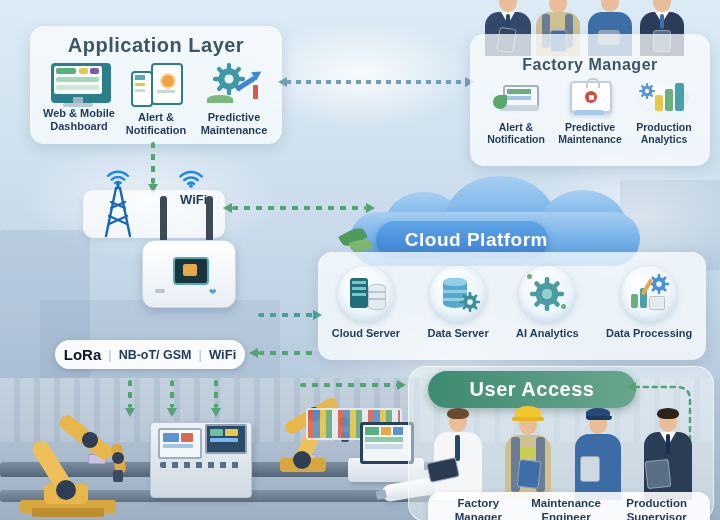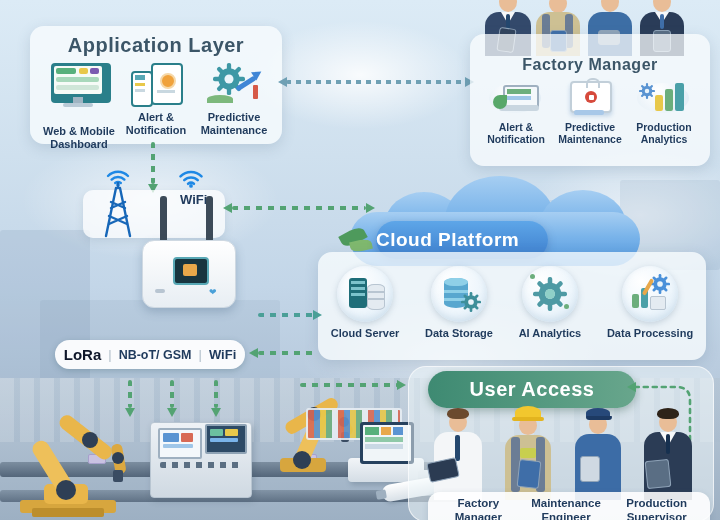--- a/index.html
+++ b/index.html
@@ -196,21 +196,21 @@
               <div style="position:absolute;left:2px;top:2px;width:20px;height:6px;background:#58b07c;border-radius:2px;"></div>
               <div style="position:absolute;left:25px;top:2px;width:9px;height:6px;background:#e8c84a;border-radius:2px;"></div>
               <div style="position:absolute;left:36px;top:2px;width:9px;height:6px;background:#7a5ab0;border-radius:2px;"></div>
               <div style="position:absolute;left:2px;top:11px;width:43px;height:5px;background:#a8d8bb;border-radius:2px;"></div>
               <div style="position:absolute;left:2px;top:19px;width:43px;height:5px;background:#cfe6d8;border-radius:2px;"></div>
             </div>
           </div>
           <div style="position:absolute;left:24px;top:34px;width:10px;height:6px;background:#9fb4c2;"></div>
           <div style="position:absolute;left:14px;top:40px;width:30px;height:4px;background:#b9cad6;border-radius:2px;"></div>
         </div>
-        <div class="lbl" style="font-size:11px;margin-top:18px;width:78px;">Web &amp; Mobile Dashboard</div>
+        <div class="lbl" style="font-size:11px;margin-top:0;width:78px;">Web &amp; Mobile Dashboard</div>
       </div>
 
       <div style="width:76px;display:flex;flex-direction:column;align-items:center;">
         <div style="position:relative;width:54px;height:44px;">
           <div style="position:absolute;left:22px;top:0;width:28px;height:38px;background:#ffffff;border:2.5px solid #2a7f8a;border-radius:4px;">
             <div style="position:absolute;left:7px;top:8px;width:12px;height:12px;background:#f0a23c;border-radius:50%;border:2px solid #f6d8a8;"></div>
             <div style="position:absolute;left:4px;top:25px;width:18px;height:3px;background:#c9d8e0;"></div>
           </div>
           <div style="position:absolute;left:2px;top:8px;width:18px;height:32px;background:#ffffff;border:2.5px solid #2a7f8a;border-radius:4px;">
             <div style="position:absolute;left:2px;top:2px;width:10px;height:5px;background:#58a8b5;"></div>
@@ -352,21 +352,21 @@
     <div class="cbump" style="left:55px;top:16px;width:78px;height:64px;"></div>
     <div class="cbump" style="left:115px;top:0;width:110px;height:88px;"></div>
     <div class="cbump" style="left:210px;top:14px;width:86px;height:70px;"></div>
     <div class="cbump" style="left:20px;top:36px;width:290px;height:54px;border-radius:28px;"></div>
   </div>
 
   <div class="abs" style="left:336px;top:222px;width:40px;height:40px;">
     <div style="position:absolute;left:4px;top:8px;width:26px;height:14px;background:#4e9a5c;border-radius:0 50% 0 50%;transform:rotate(-28deg);"></div>
     <div style="position:absolute;left:14px;top:18px;width:22px;height:11px;background:#7fb86e;border-radius:0 50% 0 50%;transform:rotate(-12deg);"></div>
   </div>
-  <div class="abs" style="left:376px;top:221px;width:172px;height:38px;border-radius:19px;background:linear-gradient(180deg,#5ea6e8,#3d7ecd);box-shadow:0 3px 8px rgba(50,90,150,.35);display:flex;align-items:center;justify-content:flex-start;">
+  <div class="abs" style="left:376px;top:221px;width:172px;height:38px;border-radius:19px;background:linear-gradient(180deg,#5ea6e8,#3d7ecd);box-shadow:0 3px 8px rgba(50,90,150,.35);display:flex;align-items:center;justify-content:flex-end;">
     <span style="color:#ffffff;font-weight:bold;font-size:19px;letter-spacing:.5px;">Cloud Platform</span>
   </div>
 
   <div class="panel" style="left:318px;top:252px;width:388px;height:108px;display:flex;align-items:flex-start;justify-content:space-around;padding-top:14px;box-sizing:border-box;">
     <div class="svcitem">
       <div class="icirc">
         <div style="position:absolute;left:12px;top:12px;width:18px;height:30px;background:#1f6e79;border-radius:3px;">
           <div style="position:absolute;left:2px;top:3px;width:14px;height:3px;background:#7cc3cc;"></div>
           <div style="position:absolute;left:2px;top:9px;width:14px;height:3px;background:#7cc3cc;"></div>
           <div style="position:absolute;left:2px;top:15px;width:14px;height:3px;background:#7cc3cc;"></div>
@@ -382,21 +382,21 @@
       <div class="icirc">
         <div style="position:absolute;left:13px;top:12px;width:24px;height:30px;background:#58a7cf;border-radius:12px/5px;">
           <div style="position:absolute;left:0;top:0;width:24px;height:8px;background:#8fd0e8;border-radius:12px/5px;"></div>
           <div style="position:absolute;left:0;top:12px;width:24px;height:3px;background:#8fd0e8;"></div>
           <div style="position:absolute;left:0;top:20px;width:24px;height:3px;background:#8fd0e8;"></div>
         </div>
         <svg style="position:absolute;left:30px;top:26px;color:#3e8f9a;" width="20" height="20">
             <use href="#gear"></use>
           </svg>
       </div>
-      <div class="lbl" style="font-size:11px;">Data Storage</div>
+      <div class="lbl" style="font-size:11px;">Data Server</div>
     </div>
     <div class="svcitem">
       <div class="icirc">
         <svg style="position:absolute;left:11px;top:11px;color:#4e9aa4;" width="34" height="34">
             <use href="#gear"></use>
           </svg>
         <div style="position:absolute;left:23px;top:23px;width:10px;height:10px;background:#8fd0c8;border-radius:50%;"></div>
         <div style="position:absolute;left:8px;top:8px;width:5px;height:5px;background:#6cae7c;border-radius:50%;"></div>
         <div style="position:absolute;left:42px;top:38px;width:5px;height:5px;background:#6cae7c;border-radius:50%;"></div>
       </div>

